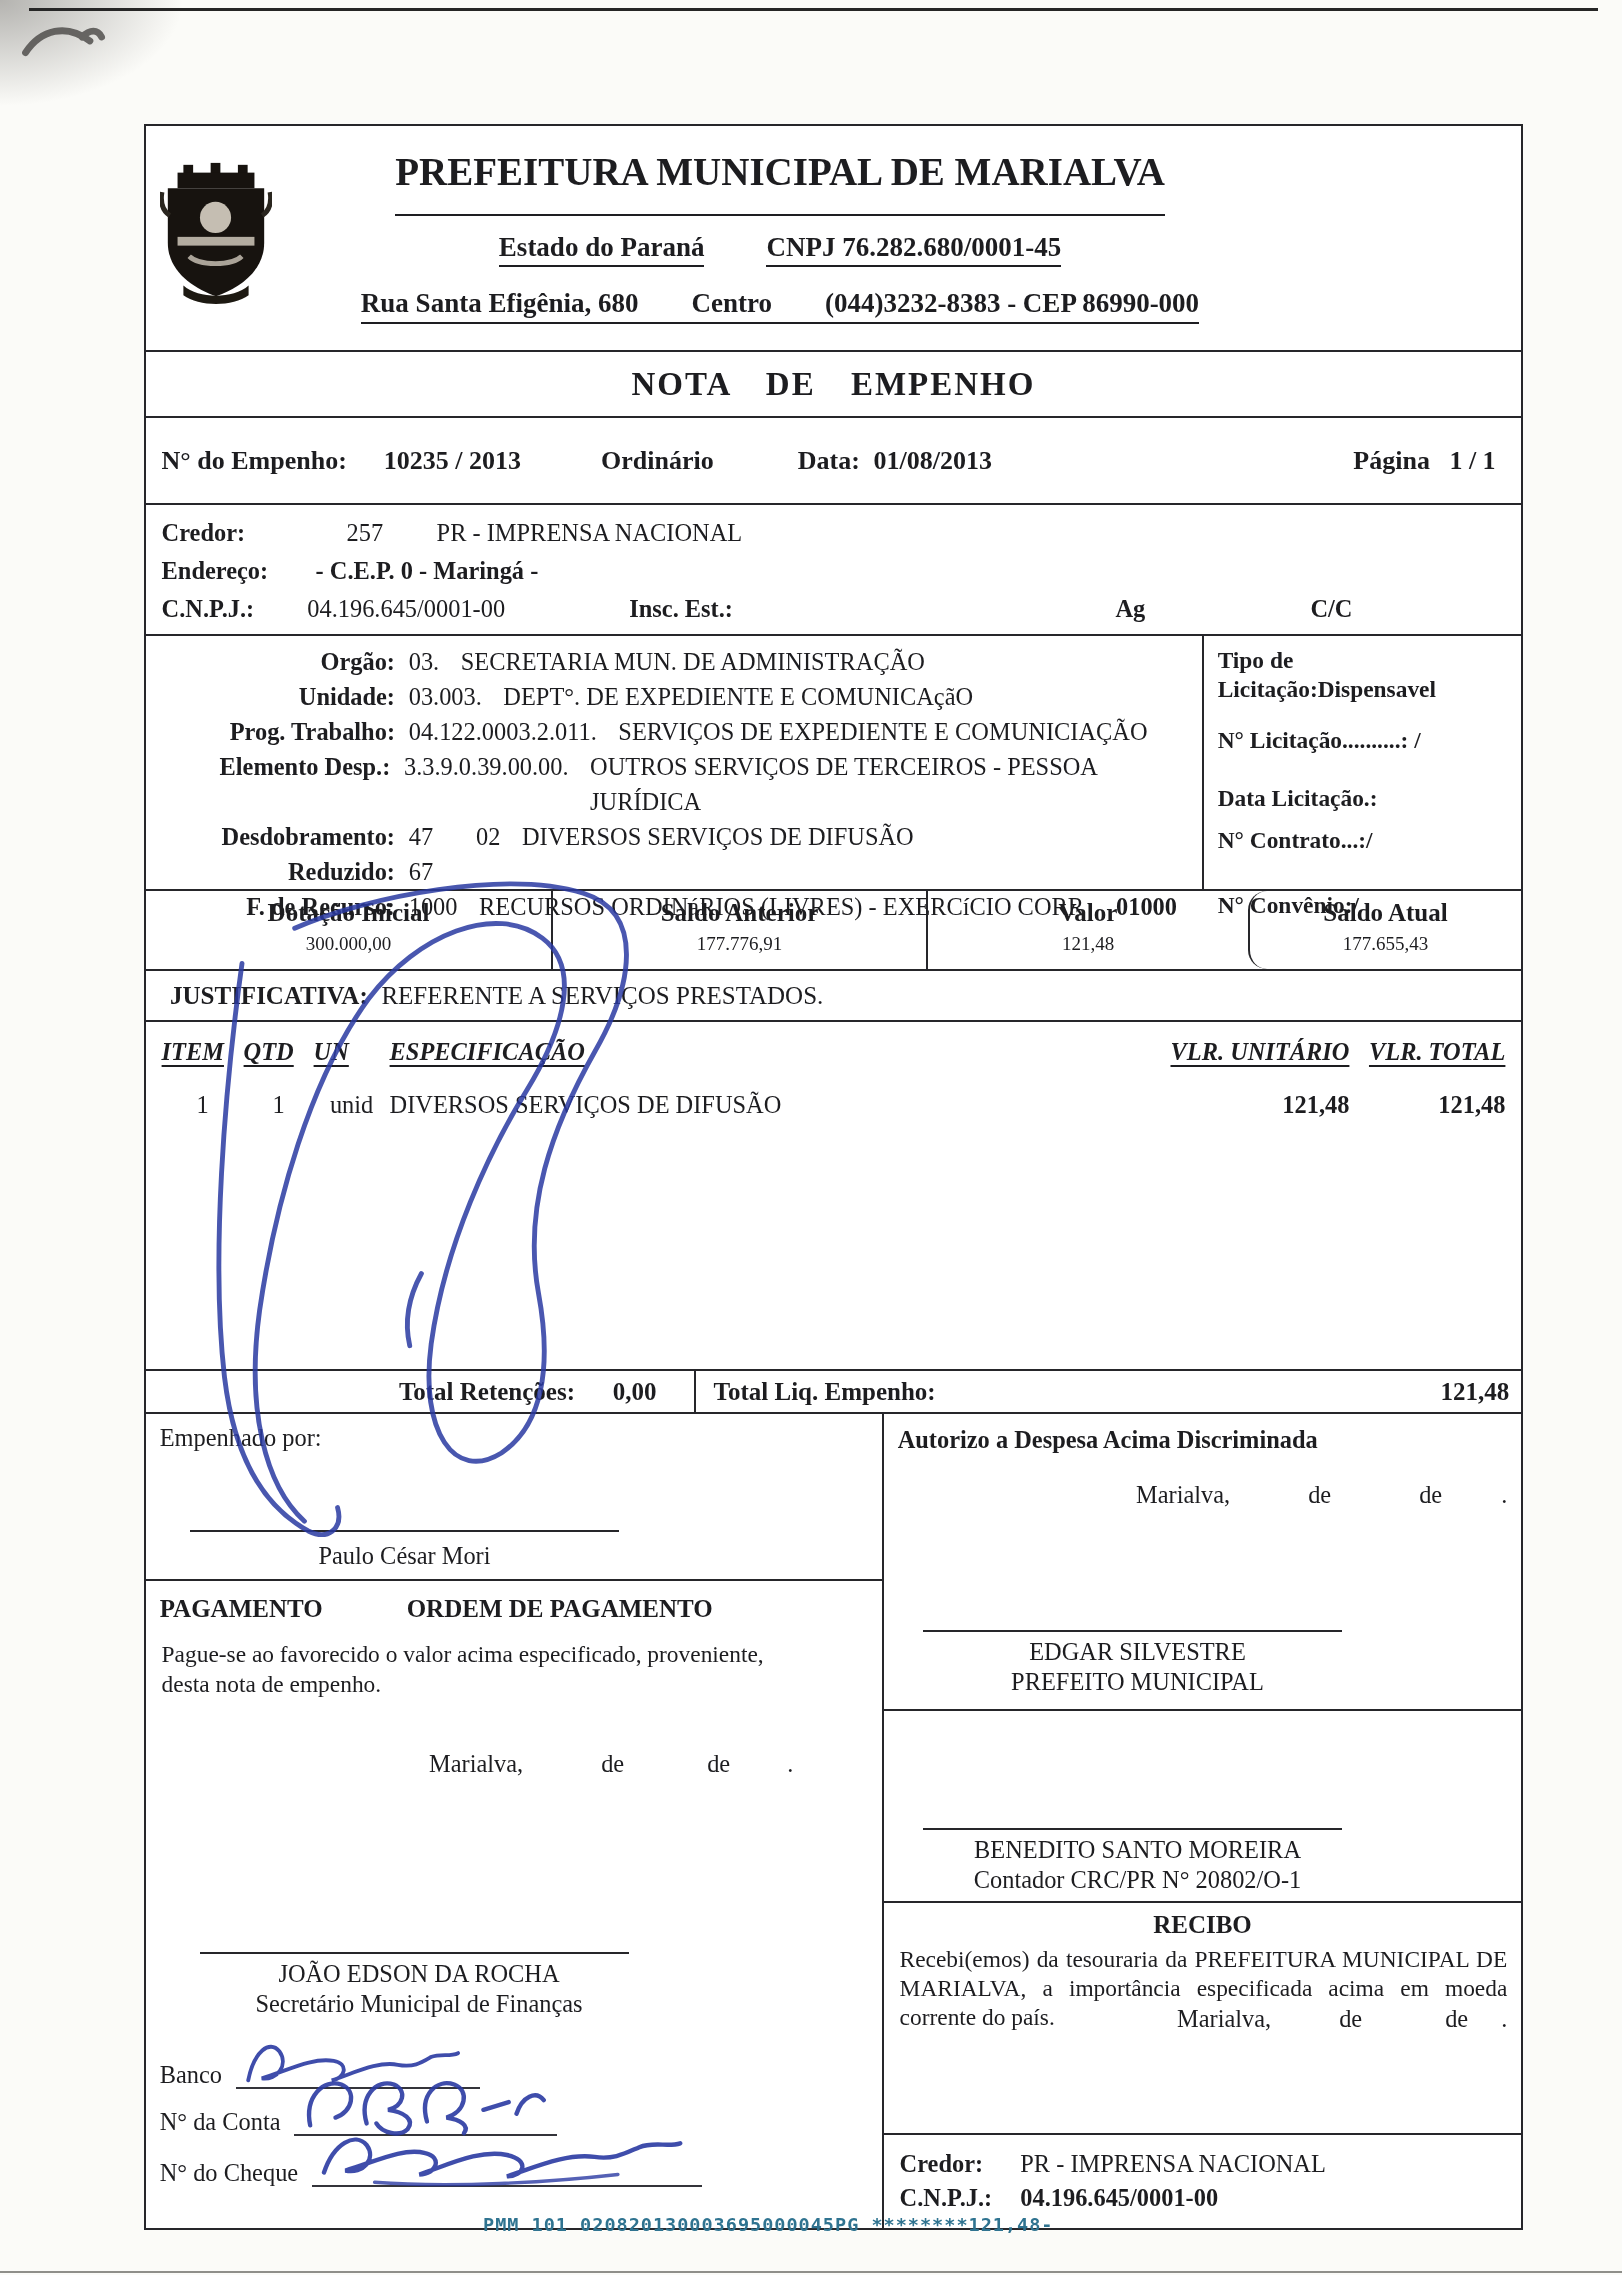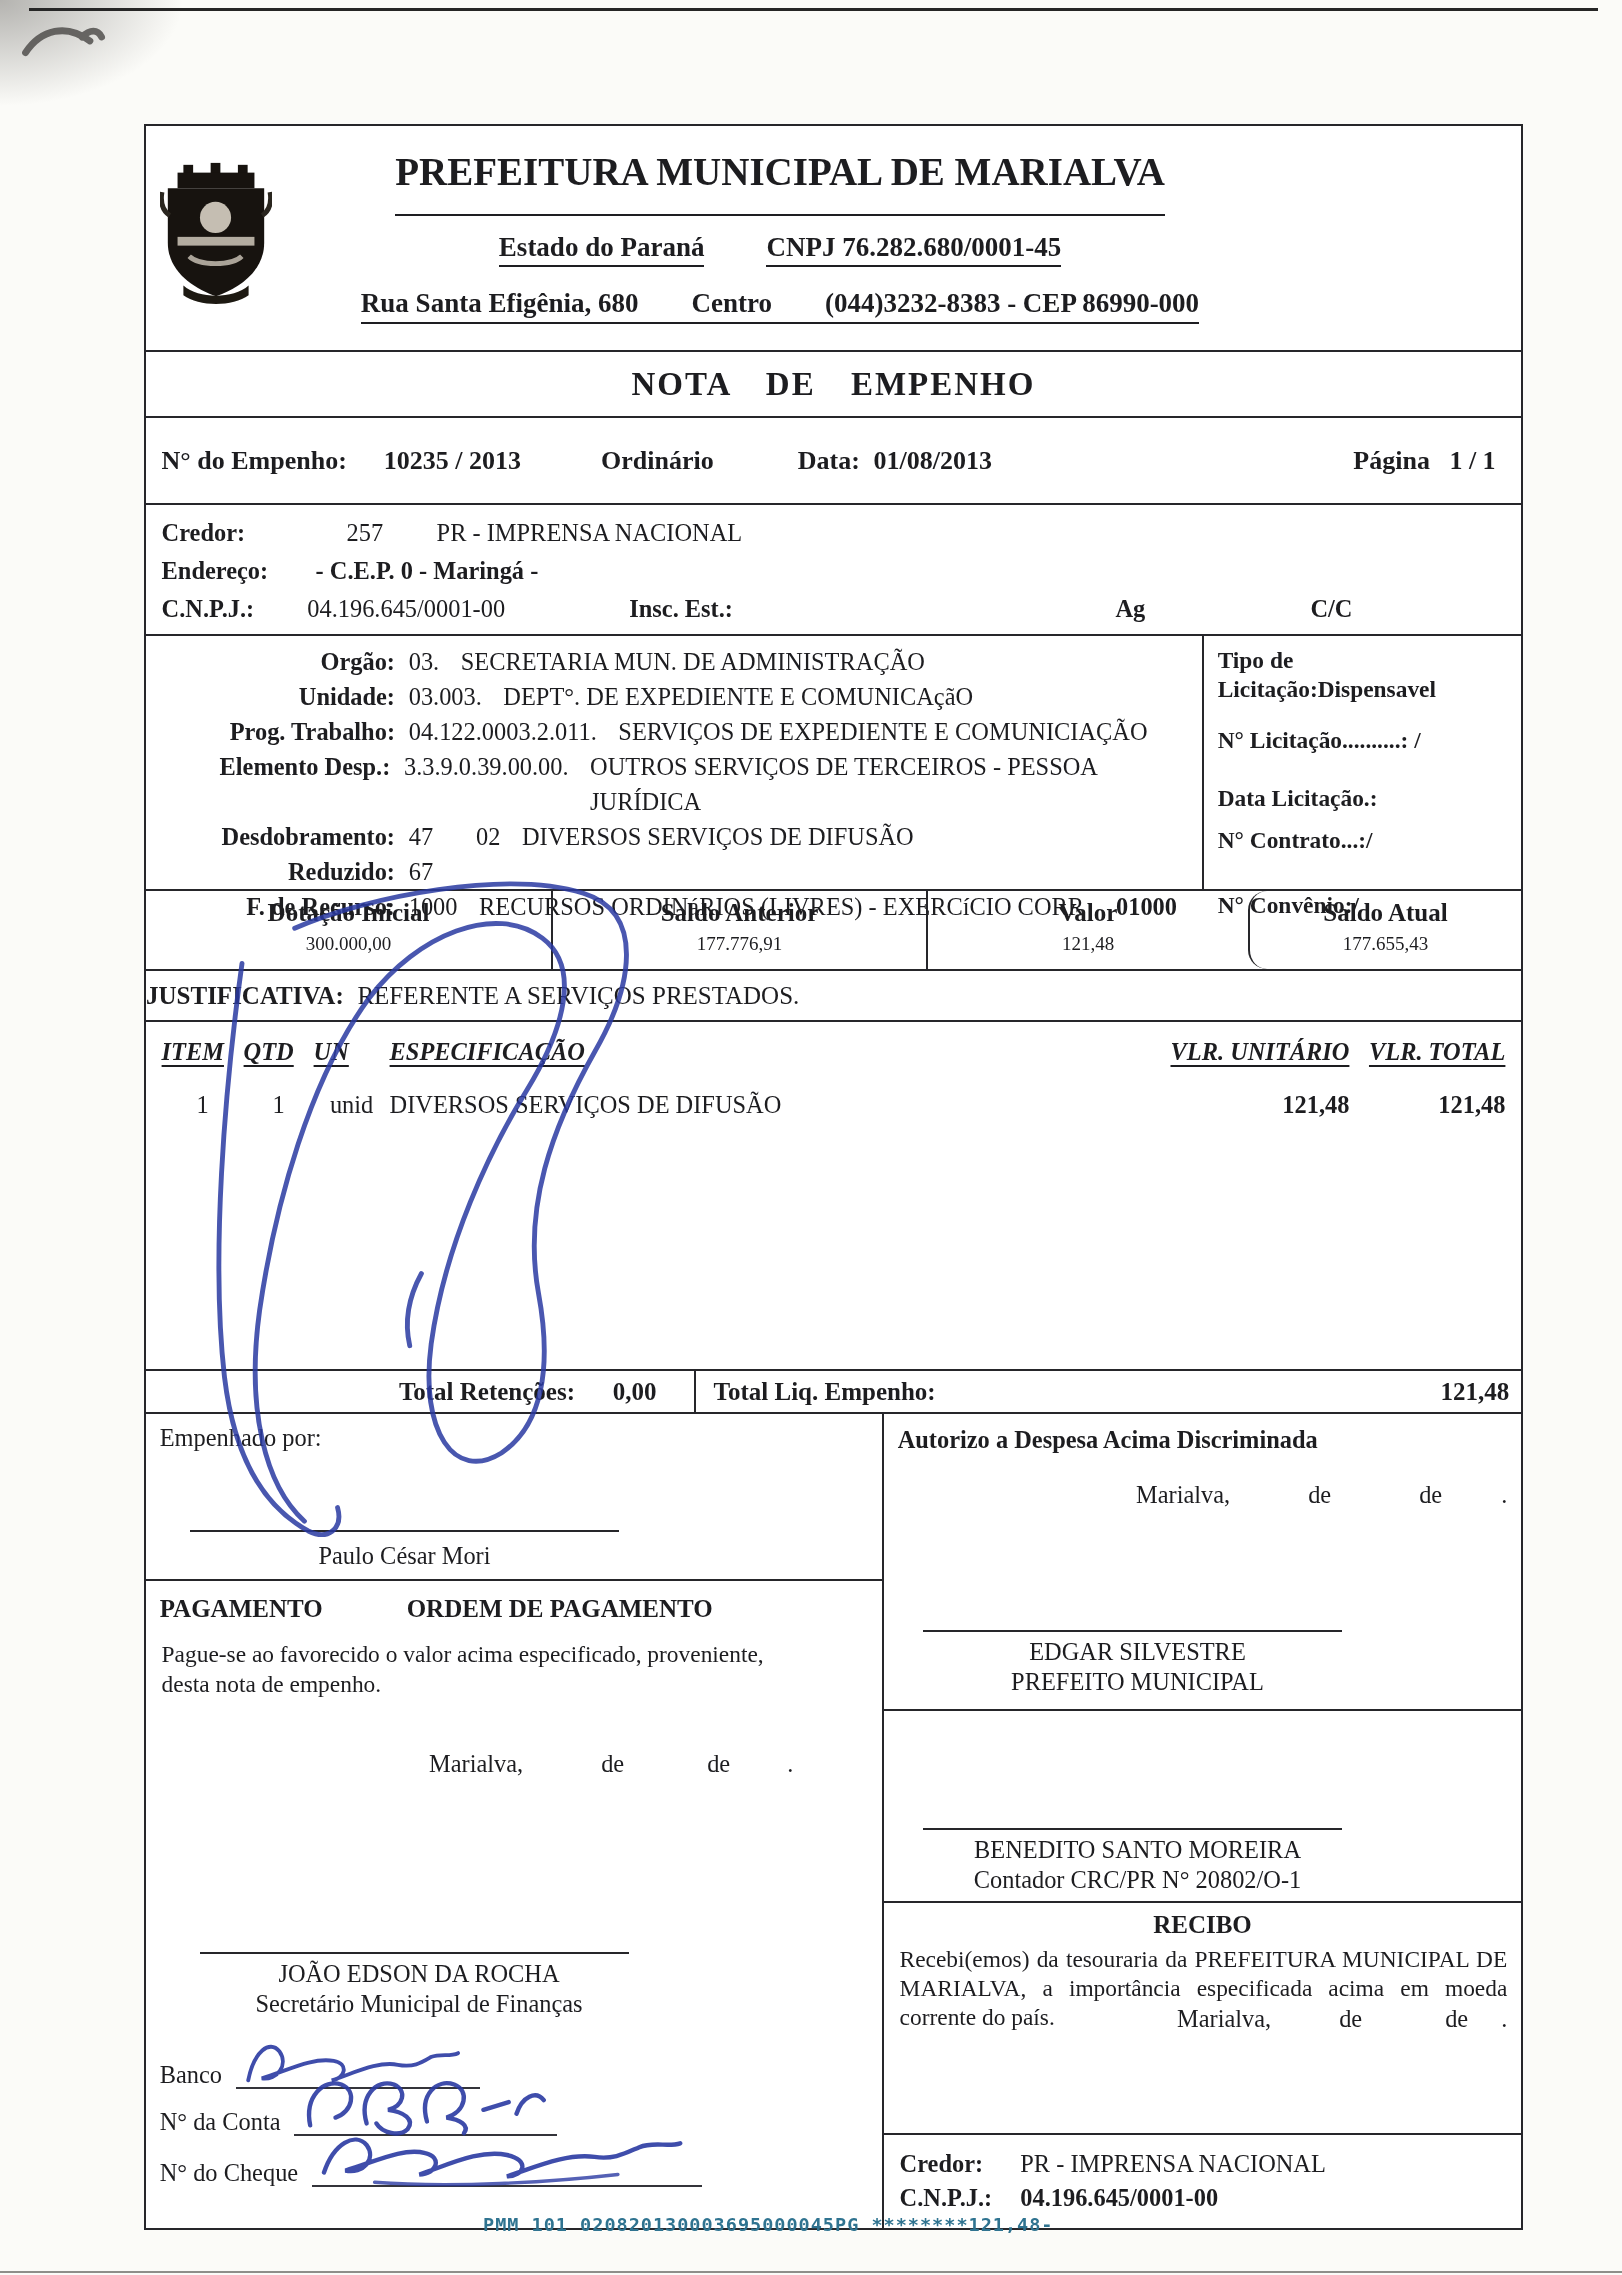--- a/index.html
+++ b/index.html
@@ -64,21 +64,21 @@
   .lic{line-height:29px;}
   .lic2{margin-top:21.5px;}.lic3{margin-top:29px;}.lic4{margin-top:13.7px;}.lic5{margin-top:36px;}
 
   .sec-dotacao{height:80px;display:flex;text-align:center;}
   .dcol{padding-top:7.8px;}
   .d1{width:405px;}.d2{width:375px;}.d3{width:322px;}.d4{flex:1;border-radius:19px;}
   .d2,.d3,.d4{border-left:2px solid #26262a;}
   .dhead{font-weight:bold;font-size:25px;}
   .dval{font-size:19px;margin-top:5.9px;}
 
-  .sec-just{height:51px;font-size:25px;display:flex;align-items:center;padding-left:0;}
+  .sec-just{height:51px;font-size:25px;display:flex;align-items:center;padding-left:24px;}
   .sec-just .jl{font-weight:bold;margin-right:13.7px;}
 
   .sec-itens{height:349px;padding:15.6px 15.6px 0;}
   .ihead{display:flex;font-size:24.4px;font-style:italic;font-weight:bold;}
   .ihead span{text-decoration:underline;text-underline-offset:4.9px;text-decoration-thickness:2px;}
   .ci1{width:82px;}.ci2{width:70px;}.ci3{width:76px;}.ci4{flex:1;}
   .ci5{width:195px;text-align:right;}.ci6{width:156px;text-align:right;}
   .irow{display:flex;font-size:24.4px;margin-top:25px;}
   .irow .ci1,.irow .ci2,.irow .ci3{text-align:center;}
   .irow .ci5,.irow .ci6{font-weight:bold;}

